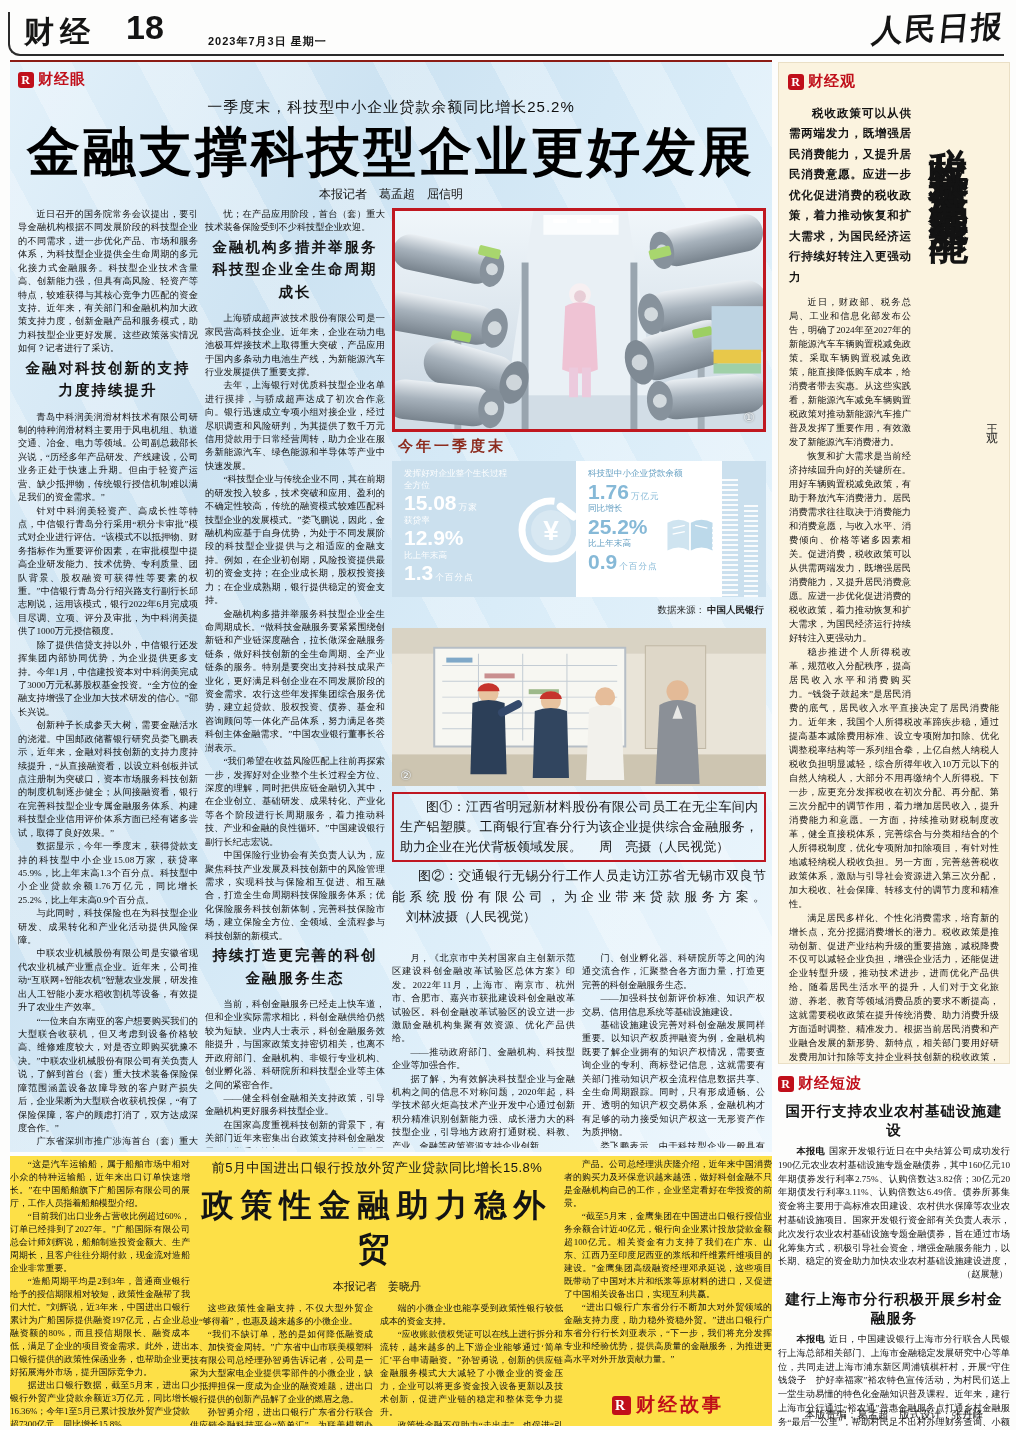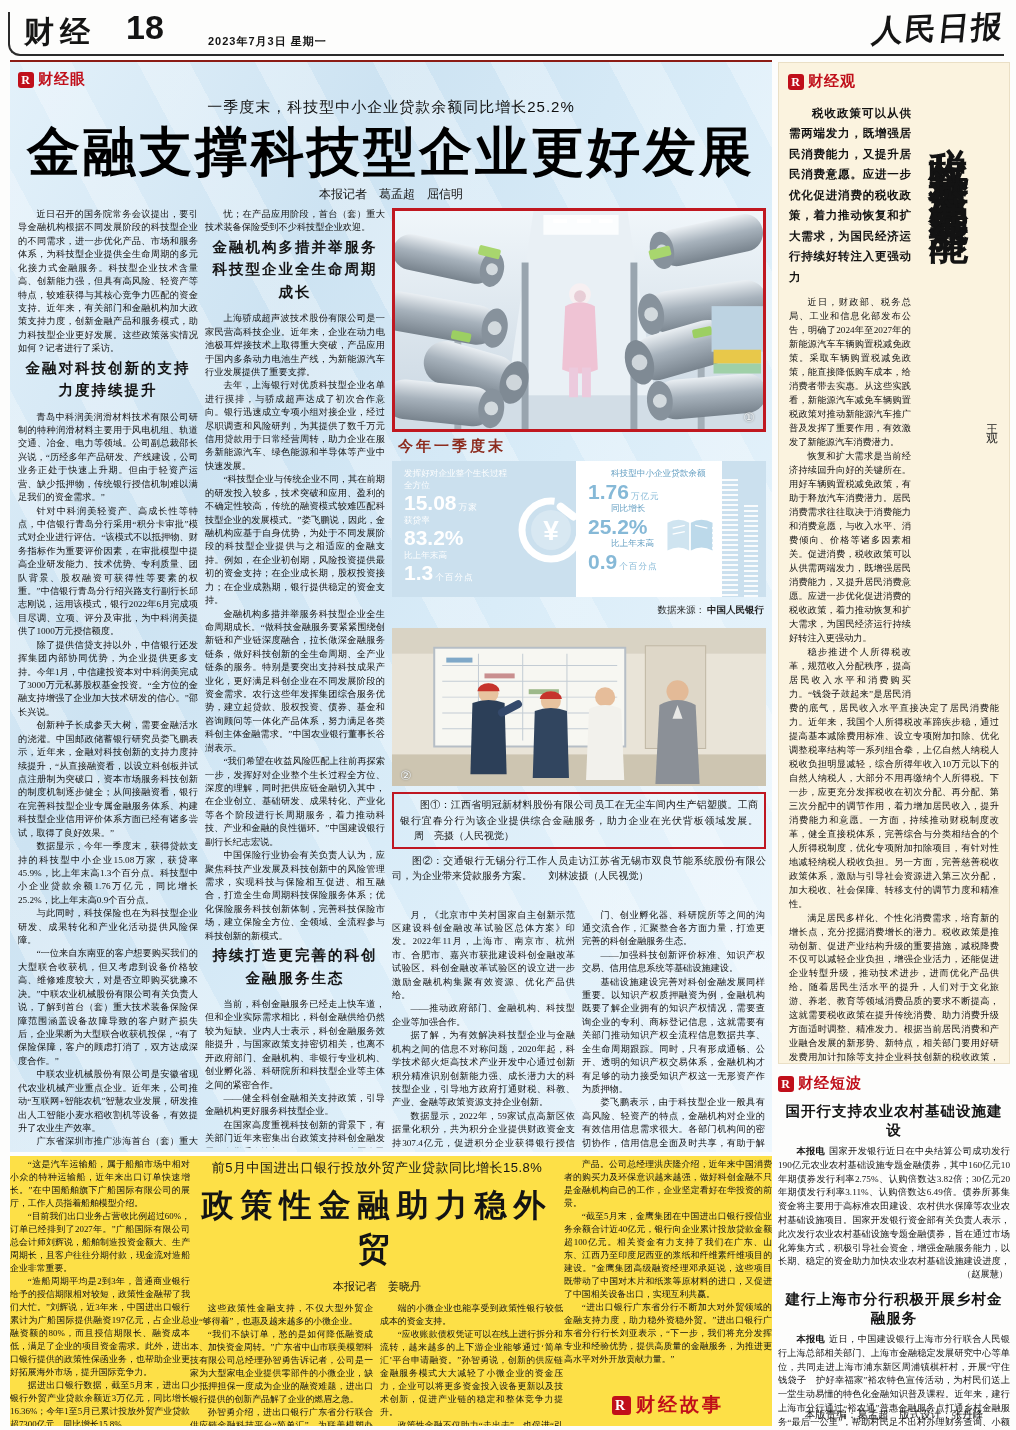--- a/index.html
+++ b/index.html
@@ -49,32 +49,32 @@
   .ig-title{font-size:15px;font-weight:bold;color:#8d2c1e;letter-spacing:3px;margin:2px 0 5px 6px;
             font-family:"Liberation Serif",serif;}
   .ig-panel{position:relative;height:136px;background:#cbe0ee;display:flex;overflow:hidden;}
   .ig-left{width:168px;flex:none;padding:7px 0 0 12px;position:relative;color:#fff;}
   .ig-label{font-size:8.6px;line-height:1.35;color:rgba(255,255,255,.95);}
   .ig-left .ig-label{width:104px;}
   .ig-num{font-size:21px;font-weight:bold;line-height:1.12;color:#fff;}
   .ig-num .u{font-size:8.6px;font-weight:normal;margin-left:2px;letter-spacing:1px;}
   .coin{position:absolute;right:-28px;top:32px;width:74px;height:74px;z-index:2;}
   .ig-right{width:146px;flex:none;background:#fff;margin-left:16px;padding:7px 0 0 12px;position:relative;}
-  .ig-right .ig-label{color:#649fc2;margin-left:23px;}
+  .ig-right .ig-label{color:#649fc2;}
   .ig-right .ig-num{color:#86b9d7;}
   .book{position:absolute;right:6px;top:54px;width:52px;height:40px;}
   .ig-bld{flex:1;position:relative;}
   .bld{position:absolute;bottom:0;background:repeating-linear-gradient(to bottom,rgba(255,255,255,.9) 0 2px,rgba(255,255,255,0) 2px 5px);}
   .b1{right:28px;width:16px;height:118px;} .b2{right:8px;width:14px;height:92px;} .b3{right:46px;width:8px;height:70px;}
   .ig-source{text-align:right;font-size:9.5px;margin-top:7px;padding-right:2px;color:#1d1d1d;
              font-family:"Liberation Serif",serif;}
   .ig-source b{margin-left:2px;}
   
   .caps{padding:6px 0 0;}
-  .cap{margin:0 0 3px;font-size:10px;line-height:1.55;text-align:justify;text-indent:2em;
+  .cap{margin:0 0 3px;font-size:13px;line-height:1.55;text-align:justify;text-indent:2em;
        font-family:"Liberation Serif","DejaVu Serif",serif;color:#161616;}
   .cap .credit{padding-left:14px;white-space:nowrap;}
   .cap.boxed{border:2.5px solid #bf1722;padding:3px 6px;margin-bottom:4px;}
   .textrow{flex:1;display:flex;gap:7px;margin-top:22px;overflow:hidden;}
   .textrow .f-col{width:183px;}
   
   .opinion{position:absolute;left:778px;top:62px;width:232px;height:1002px;background:#fbf3df;
            border:1px solid #eadfc5;overflow:hidden;}
   .op-badge{position:absolute;left:9px;top:9px;}
   .op-body{padding:36px 10px 0;height:100%;}
@@ -138,22 +138,22 @@
   <div class="f-cols" data-name="feature-columns">
     <div class="f-col" data-name="feature-column-1">
         <p class="para" data-name="body-paragraph">近日召开的国务院常务会议提出，要引导金融机构根据不同发展阶段的科技型企业的不同需求，进一步优化产品、市场和服务体系，为科技型企业提供全生命周期的多元化接力式金融服务。科技型企业技术含量高、创新能力强，但具有高风险、轻资产等特点，较难获得与其核心竞争力匹配的资金支持。近年来，有关部门和金融机构加大政策支持力度，创新金融产品和服务模式，助力科技型企业更好发展。这些政策落实情况如何？记者进行了采访。</p>
         <h3 class="subhead" data-name="section-subhead">金融对科技创新的支持力度持续提升</h3>
         <p class="para" data-name="body-paragraph">青岛中科润美润滑材料技术有限公司研制的特种润滑材料主要用于风电机组、轨道交通、冶金、电力等领域。公司副总裁邵长兴说，“历经多年产品研发、产线建设，公司业务正处于快速上升期。但由于轻资产运营、缺少抵押物，传统银行授信机制难以满足我们的资金需求。”</p>
         <p class="para" data-name="body-paragraph">针对中科润美轻资产、高成长性等特点，中信银行青岛分行采用“积分卡审批”模式对企业进行评估。“该模式不以抵押物、财务指标作为重要评价因素，在审批模型中提高企业研发能力、技术优势、专利质量、团队背景、股权融资可获得性等要素的权重。”中信银行青岛分行绍兴路支行副行长邱志刚说，运用该模式，银行2022年6月完成项目尽调、立项、评分及审批，为中科润美提供了1000万元授信额度。</p>
         <p class="para" data-name="body-paragraph">除了提供信贷支持以外，中信银行还发挥集团内部协同优势，为企业提供更多支持。今年1月，中信建投资本对中科润美完成了3000万元私募股权基金投资。“全方位的金融支持增强了企业加大技术研发的信心。”邵长兴说。</p>
         <p class="para" data-name="body-paragraph">创新种子长成参天大树，需要金融活水的浇灌。中国邮政储蓄银行研究员娄飞鹏表示，近年来，金融对科技创新的支持力度持续提升，“从直接融资看，以设立科创板并试点注册制为突破口，资本市场服务科技创新的制度机制逐步健全；从间接融资看，银行在完善科技型企业专属金融服务体系、构建科技型企业信用评价体系方面已经有诸多尝试，取得了良好效果。”</p>
         <p class="para" data-name="body-paragraph">数据显示，今年一季度末，获得贷款支持的科技型中小企业15.08万家，获贷率45.9%，比上年末高1.3个百分点。科技型中小企业贷款余额1.76万亿元，同比增长25.2%，比上年末高0.9个百分点。</p>
         <p class="para" data-name="body-paragraph">与此同时，科技保险也在为科技型企业研发、成果转化和产业化活动提供风险保障。</p>
+        <p class="para" data-name="body-paragraph">中联农业机械股份有限公司是安徽省现代农业机械产业重点企业。近年来，公司推动“互联网+智能农机”智慧农业发展，研发推出人工智能小麦水稻收割机等设备，有效提升了农业生产效率。</p>
         <p class="para" data-name="body-paragraph">“一位来自东南亚的客户想要购买我们的大型联合收获机，但又考虑到设备价格较高、维修难度较大，对是否立即购买犹豫不决。”中联农业机械股份有限公司有关负责人说，了解到首台（套）重大技术装备保险保障范围涵盖设备故障导致的客户财产损失后，企业果断为大型联合收获机投保，“有了保险保障，客户的顾虑打消了，双方达成深度合作。”</p>
-        <p class="para" data-name="body-paragraph">中联农业机械股份有限公司是安徽省现代农业机械产业重点企业。近年来，公司推动“互联网+智能农机”智慧农业发展，研发推出人工智能小麦水稻收割机等设备，有效提升了农业生产效率。</p>
         <p class="para" data-name="body-paragraph">广东省深圳市推广涉海首台（套）重大技术装备保险，大力发展海洋领域科技研发设计、科技费用损失等保险；河南省科学技术厅联合人保财险为“揭榜挂帅”项目专门研发科技成果转化费用损失保险……目前，我国科技保险保障范围已覆盖科技创新的全流程。在产品研发阶段，有科技项目研发费用损失保险；在科技成果转化阶段，科技成果转化费用损失保险有助于解决技术人员的后顾之</p>
       </div>
     <div class="f-col" data-name="feature-column-2">
         <p class="para" data-name="body-paragraph">忧；在产品应用阶段，首台（套）重大技术装备保险受到不少科技型企业欢迎。</p>
         <h3 class="subhead" data-name="section-subhead">金融机构多措并举服务科技型企业全生命周期成长</h3>
         <p class="para" data-name="body-paragraph">上海骄成超声波技术股份有限公司是一家民营高科技企业。近年来，企业在动力电池极耳焊接技术上取得重大突破，产品应用于国内多条动力电池生产线，为新能源汽车行业发展提供了重要支撑。</p>
         <p class="para" data-name="body-paragraph">去年，上海银行对优质科技型企业名单进行摸排，与骄成超声达成了初次合作意向。银行迅速成立专项小组对接企业，经过尽职调查和风险研判，为其提供了数千万元信用贷款用于日常经营周转，助力企业在服务新能源汽车、绿色能源和半导体等产业中快速发展。</p>
         <p class="para" data-name="body-paragraph">“科技型企业与传统企业不同，其在前期的研发投入较多，技术突破和应用、盈利的不确定性较高，传统的融资模式较难匹配科技型企业的发展模式。”娄飞鹏说，因此，金融机构应基于自身优势，为处于不同发展阶段的科技型企业提供与之相适应的金融支持。例如，在企业初创期，风险投资提供最初的资金支持；在企业成长期，股权投资接力；在企业成熟期，银行提供稳定的资金支持。</p>
         <p class="para" data-name="body-paragraph">金融机构多措并举服务科技型企业全生命周期成长。“做科技金融服务要紧紧围绕创新链和产业链深度融合，拉长做深金融服务链条，做好科技创新的全生命周期、全产业链条的服务。特别是要突出支持科技成果产业化，更好满足科创企业在不同发展阶段的资金需求。农行这些年发挥集团综合服务优势，建立起贷款、股权投资、债券、基金和咨询顾问等一体化产品体系，努力满足各类科创主体金融需求。”中国农业银行董事长谷澍表示。</p>
         <p class="para" data-name="body-paragraph">“我们希望在收益风险匹配上往前再探索一步，发挥好对企业整个生长过程全方位、深度的理解，同时把供应链金融切入其中，在企业创立、基础研发、成果转化、产业化等各个阶段进行长周期服务，着力推动科技、产业和金融的良性循环。”中国建设银行副行长纪志宏说。</p>
@@ -248,21 +248,21 @@
         <span class="ph-marker m1" data-name="photo1-number-marker">①</span>
       </figure>
 
       <div class="info" data-name="infographic-q1-data">
         <div class="ig-title" data-name="infographic-title">今年一季度末</div>
         <div class="ig-panel" data-name="infographic-panel">
           <div class="ig-left" data-name="infographic-left-block">
             <div class="ig-label" data-name="stat-label">发挥好对企业整个生长过程全方位</div>
             <div class="ig-num"><span data-name="stat-value">15.08</span><span class="u" data-name="stat-unit">万家</span></div>
             <div class="ig-label" data-name="stat-label">获贷率</div>
-            <div class="ig-num" data-name="stat-value">83.2%</div>
+            <div class="ig-num" data-name="stat-value">12.9%</div>
             <div class="ig-label" data-name="stat-label">比上年末高</div>
             <div class="ig-num"><span data-name="stat-value">1.3</span><span class="u" data-name="stat-unit">个百分点</span></div>
             <svg class="coin" viewBox="0 0 74 74" data-name="yuan-coin-icon">
               <circle cx="37" cy="37" r="29" fill="none" stroke="#ffffff" stroke-width="7" stroke-dasharray="140 42"></circle>
               <circle cx="37" cy="37" r="20" fill="rgba(255,255,255,.25)"></circle>
               <text x="37" y="47" text-anchor="middle" font-size="28" font-weight="bold" fill="#fff">¥</text>
               <rect x="46" y="8" width="24" height="8" rx="4" fill="#fff" transform="rotate(38 46 8)"></rect>
             </svg>
           </div>
           <div class="ig-right" data-name="infographic-right-block">

